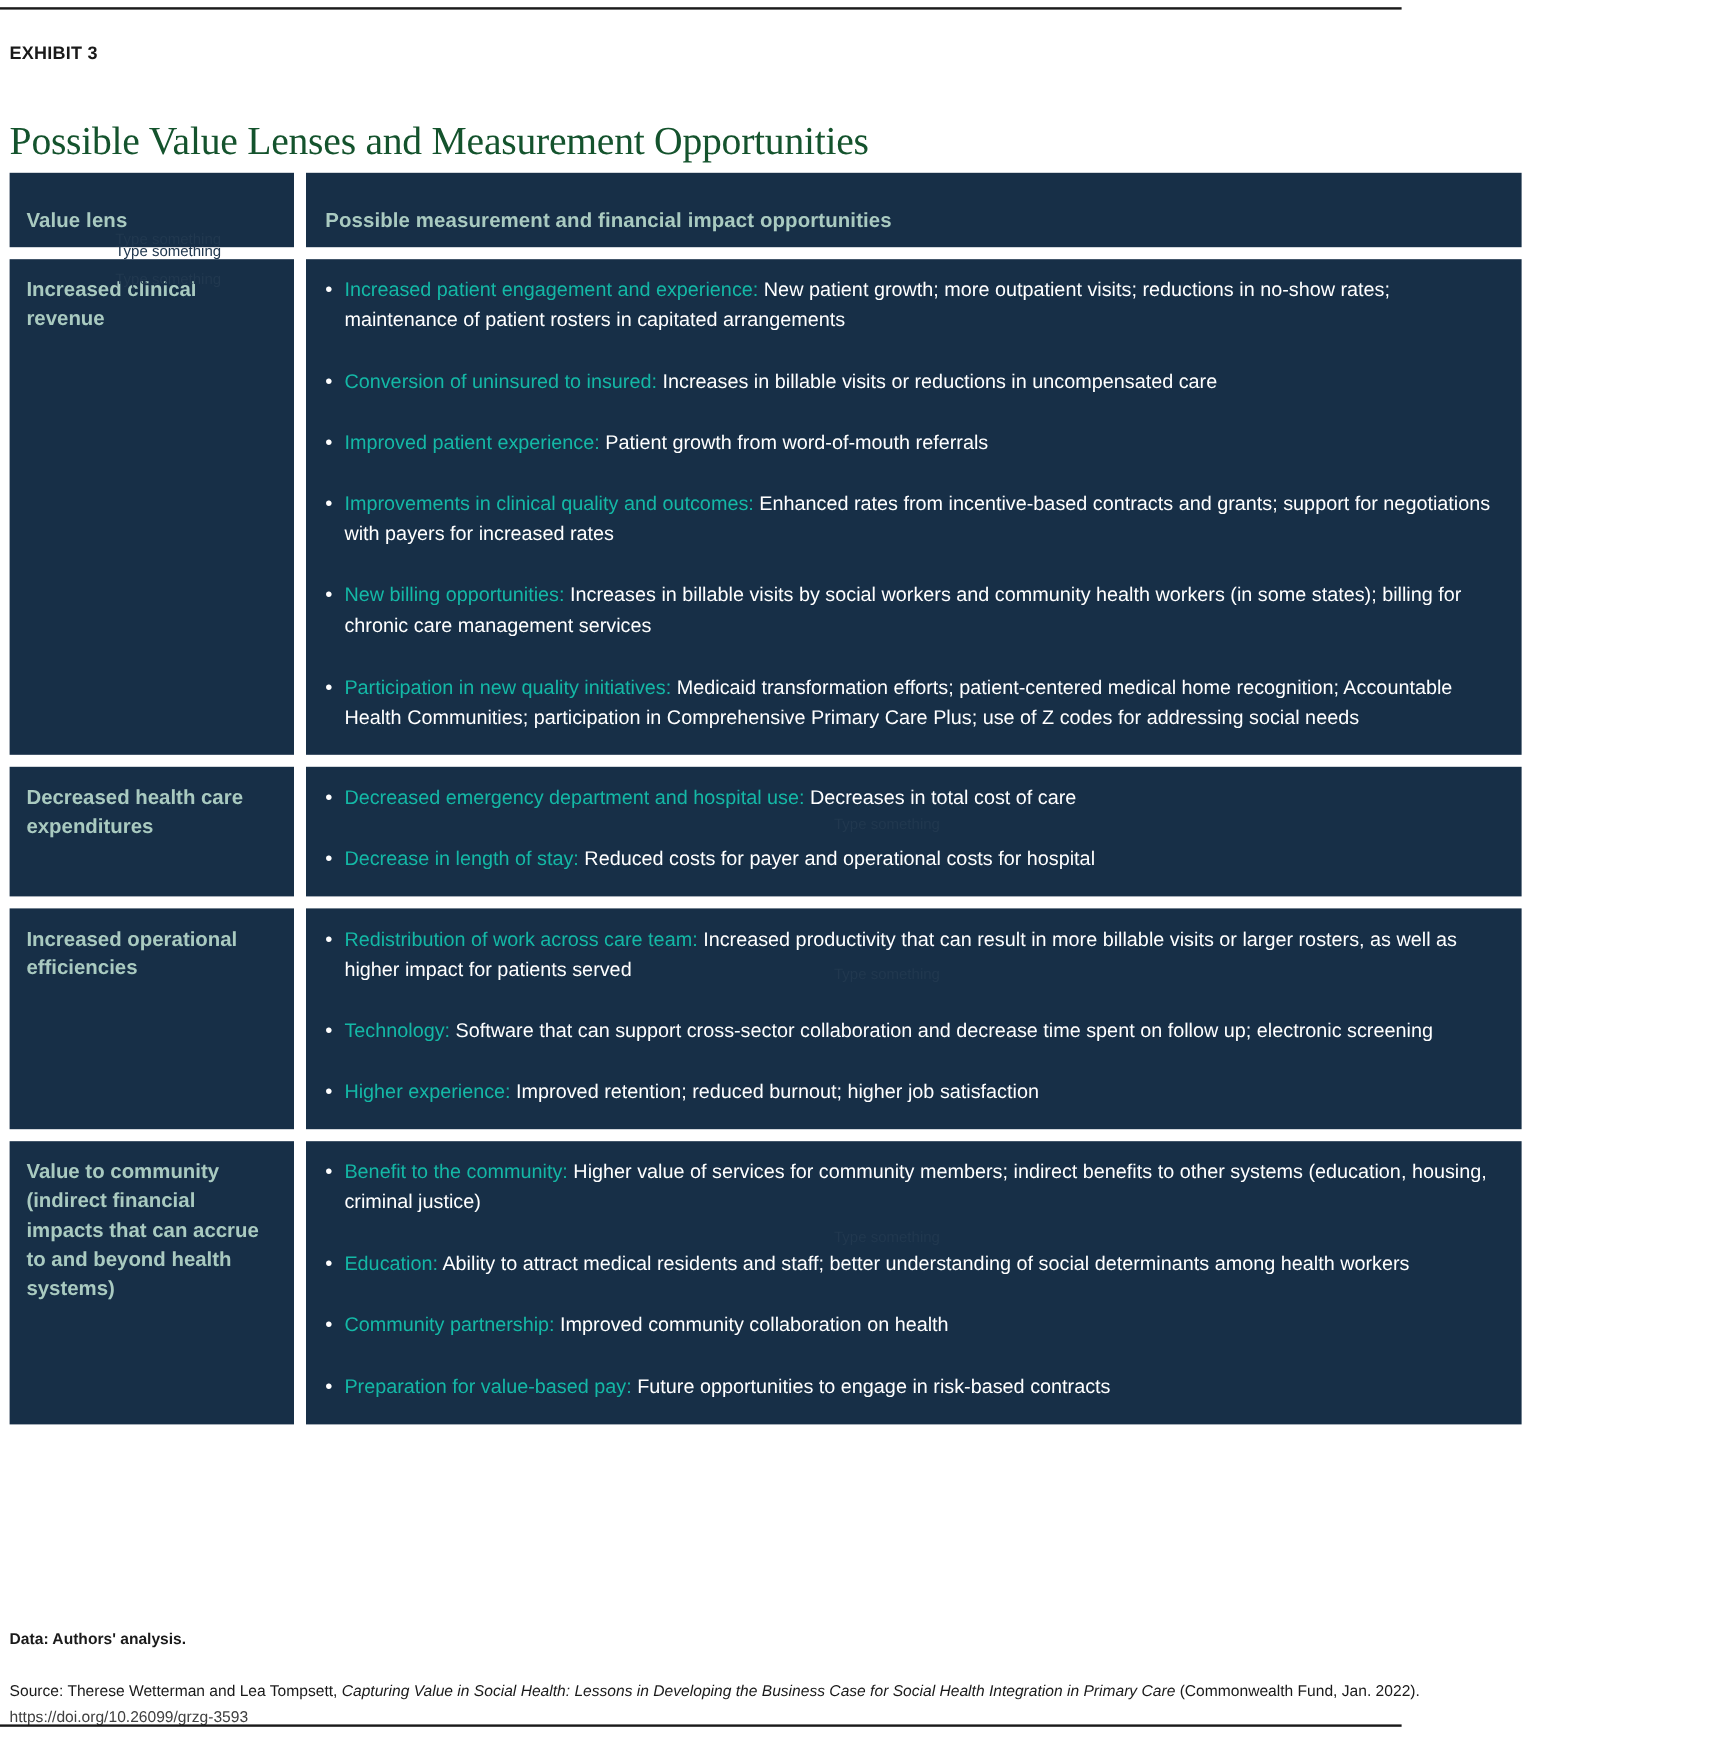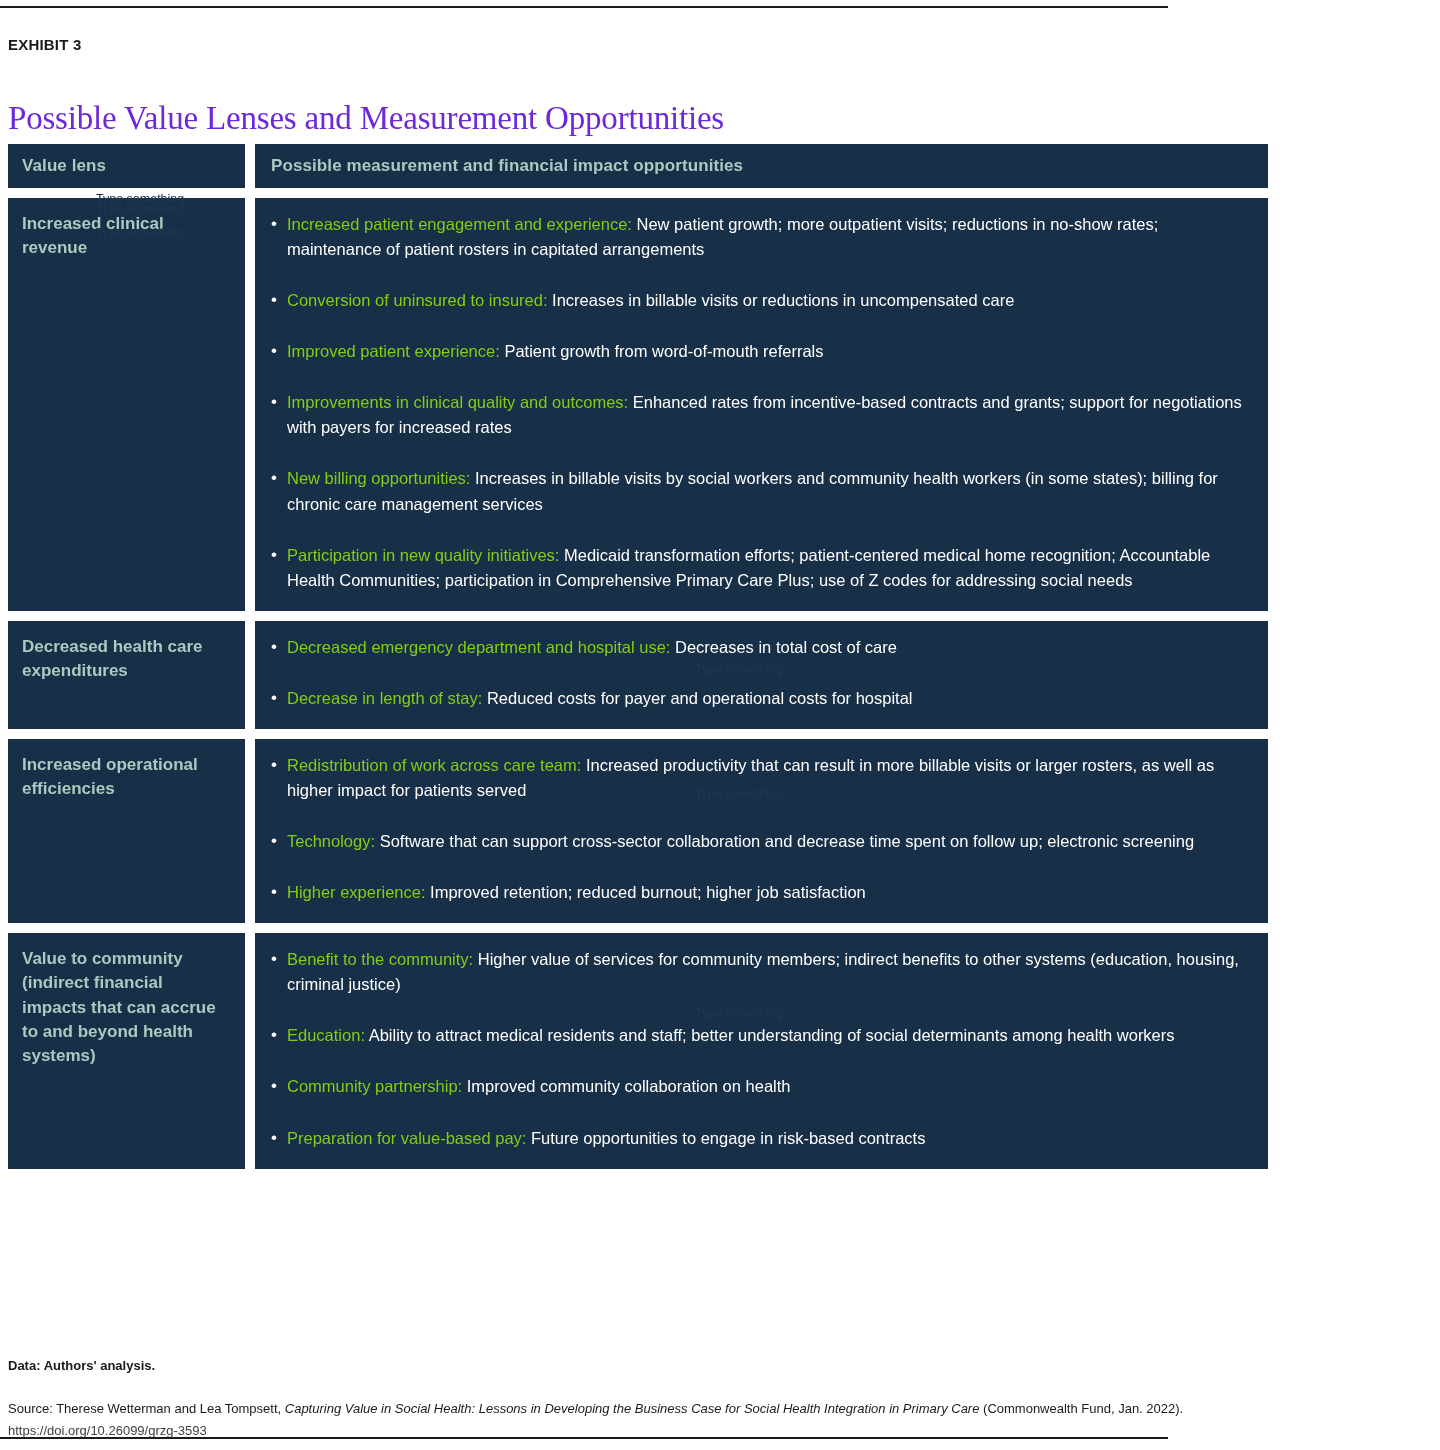--- a/index.html
+++ b/index.html
@@ -48,21 +48,21 @@
   }
 
   .exhibit-title {
     position: absolute;
     left: 8px;
     top: 78px;
     font-family: "Liberation Serif", serif;
     font-size: 33px;
     font-weight: normal;
     letter-spacing: -0.2px;
-    color: #6d28d9;
+    color: #14532d;
     white-space: nowrap;
   }
 
   
   .tbl {
     position: absolute;
     left: 8px;
     top: 144px;
     width: 1260px;
   }
@@ -84,21 +84,21 @@
   .cell-right {
     flex: 1 1 auto;
     background: #172f47;
     box-sizing: border-box;
     padding: 14px 16px 16px 16px;
     position: relative;
   }
 
   .hdr-row .cell-left,
   .hdr-row .cell-right {
-    padding-top: 12px;
+    padding-top: 30px;
     padding-bottom: 12px;
   }
   .hdr-text {
     font-size: 17px;
     font-weight: bold;
     color: #a9cac0;
     letter-spacing: 0.1px;
   }
 
   .lens-text {
@@ -124,21 +124,21 @@
   ul.bullets > li:last-child { margin-bottom: 2px; }
   ul.bullets > li::before {
     content: "\2022";
     position: absolute;
     left: 0;
     top: -1px;
     color: #ffffff;
     font-size: 17px;
   }
   .blabel {
-    color: #84cc16;
+    color: #14b8a6;
   }
   .btext { color: #ffffff; }
 
   
   .ghost {
     position: absolute;
     font-size: 12.5px;
     color: #21384f;
     pointer-events: none;
     white-space: nowrap;

